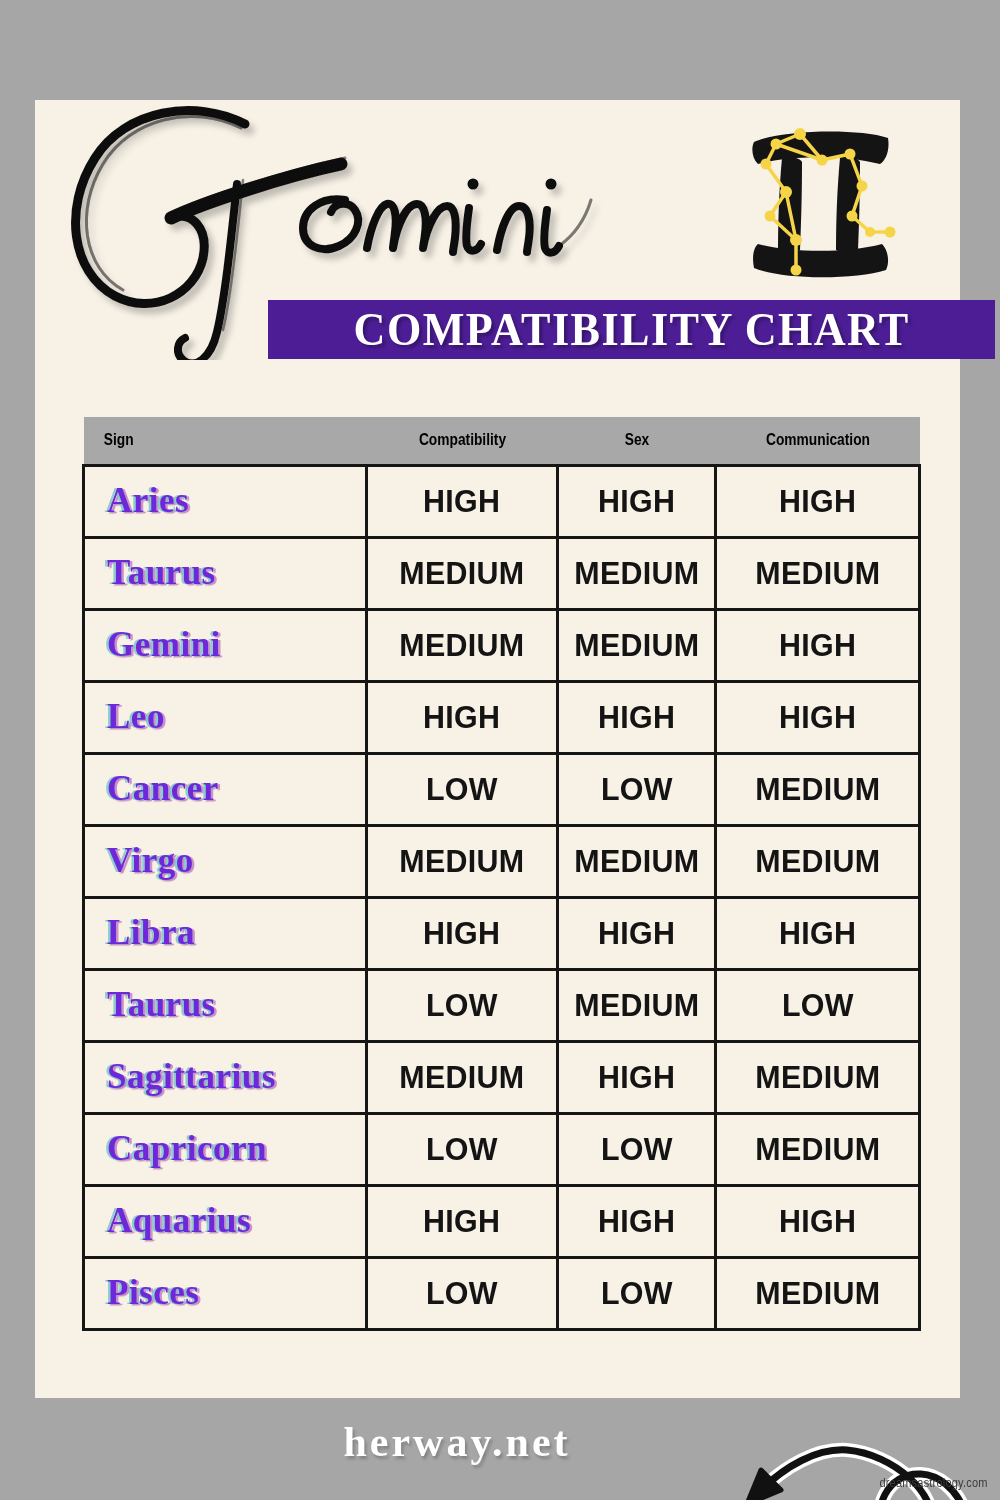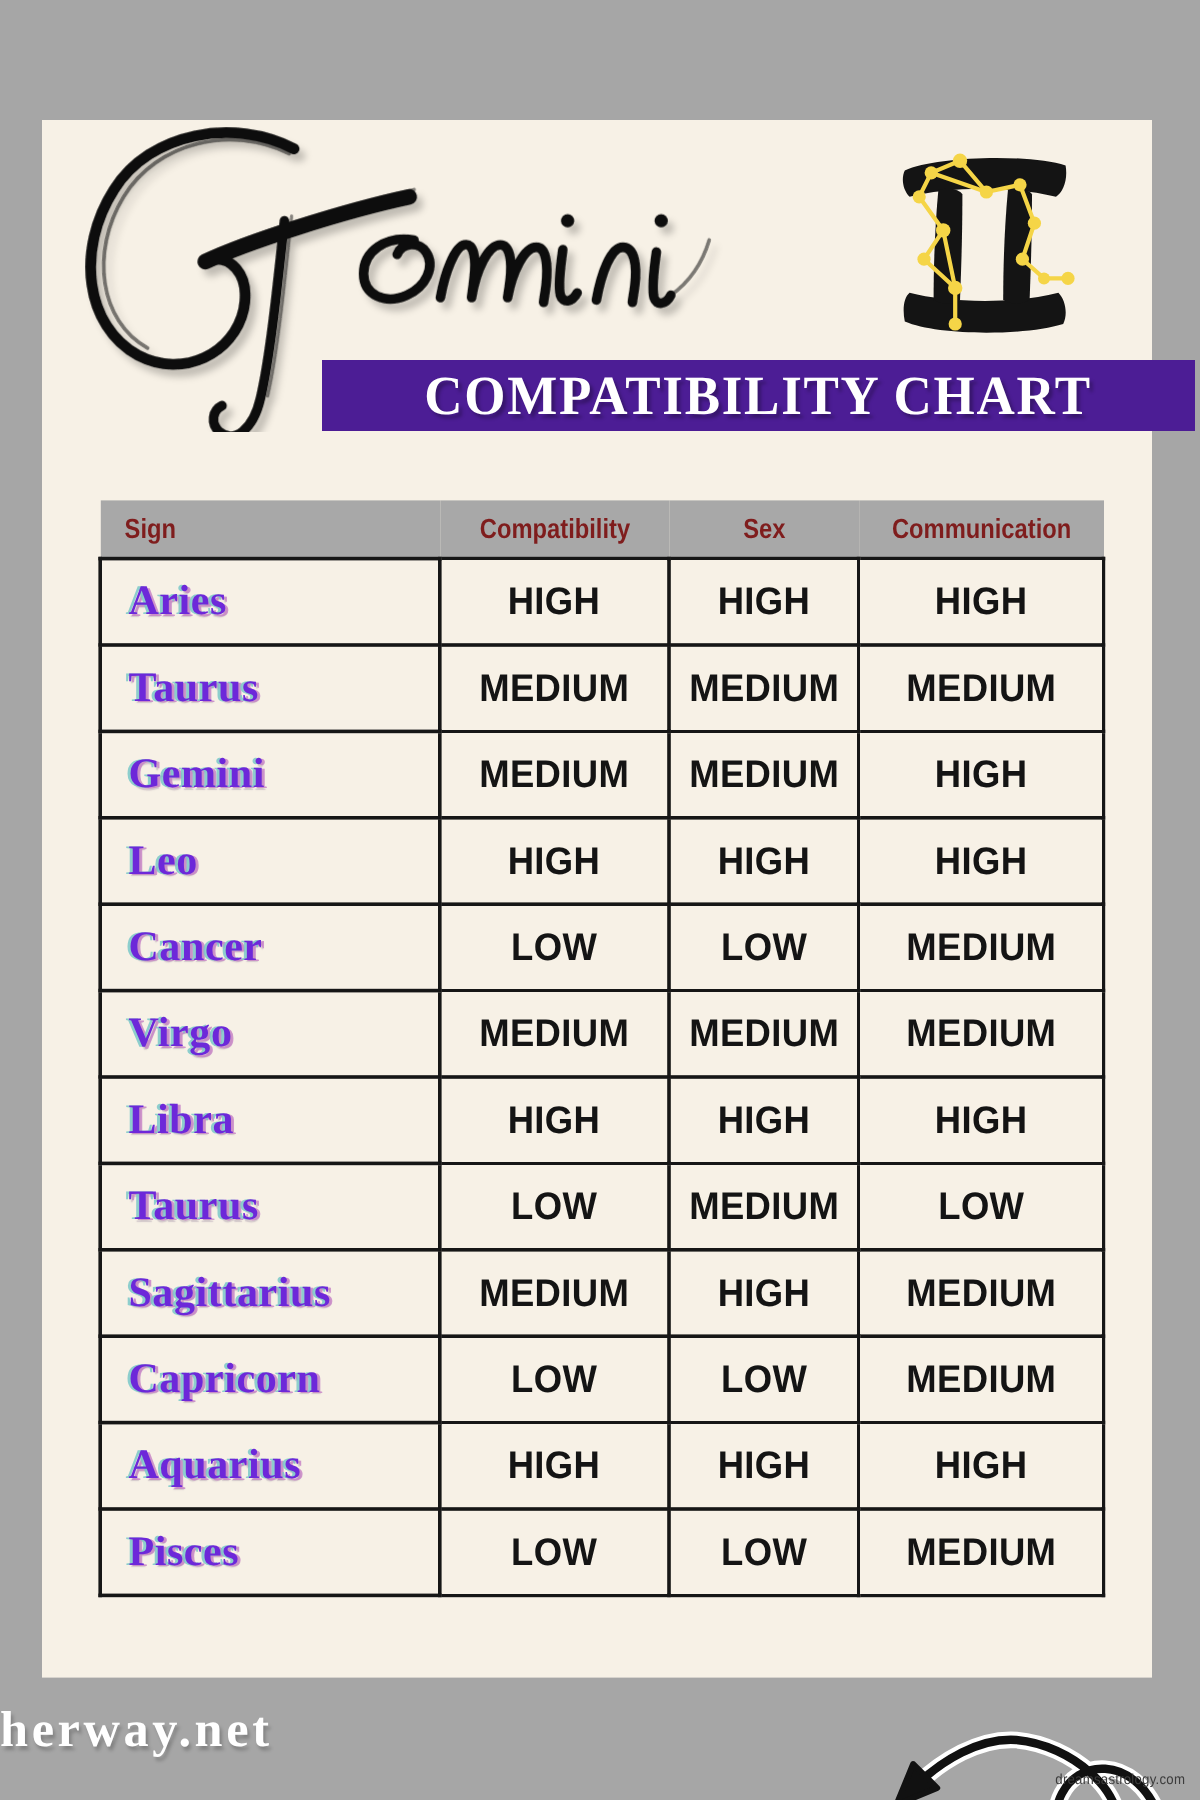--- a/index.html
+++ b/index.html
@@ -79,22 +79,22 @@
     position: absolute;
     left: 47px;
     top: 317px;
     width: 836px;
     border-collapse: collapse;
     table-layout: fixed;
   }
 
   #chart-table thead th {
     background: #a8a8a8;
-    color: #7f1d1d;
-    font-size: 23px;
+    color: #000000;
+    font-size: 16px;
     font-weight: 700;
     height: 48px;
     padding: 0 0 0 0;
     border: none;
     transform: none;
   }
 
   #chart-table thead th .hdr {
     display: block;
     transform: scaleX(0.86);
@@ -149,20 +149,21 @@
     top: 1336px;
     width: 260px;
     height: 140px;
   }
 
   #footer-url {
     position: absolute;
     left: 0px;
     top: 1418px;
     width: 1000px;
+    text-align: center;
     padding-right: 86px;
     color: #ffffff;
     font-family: "Liberation Serif", serif;
     font-size: 42px;
     font-weight: 700;
     letter-spacing: 3px;
     text-shadow: 2px 3px 3px rgba(0,0,0,0.22);
   }
 
   #watermark {

